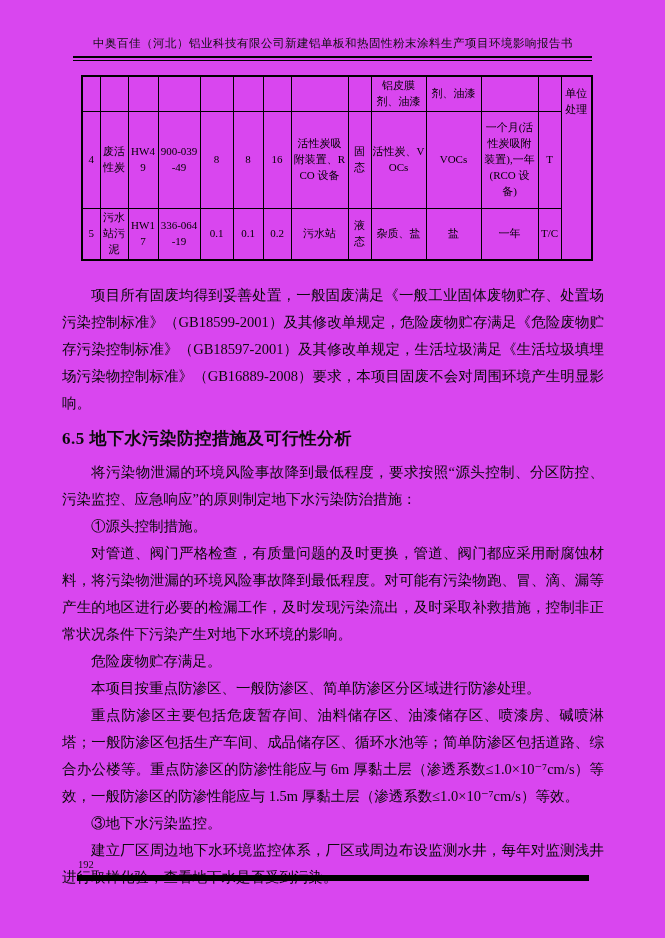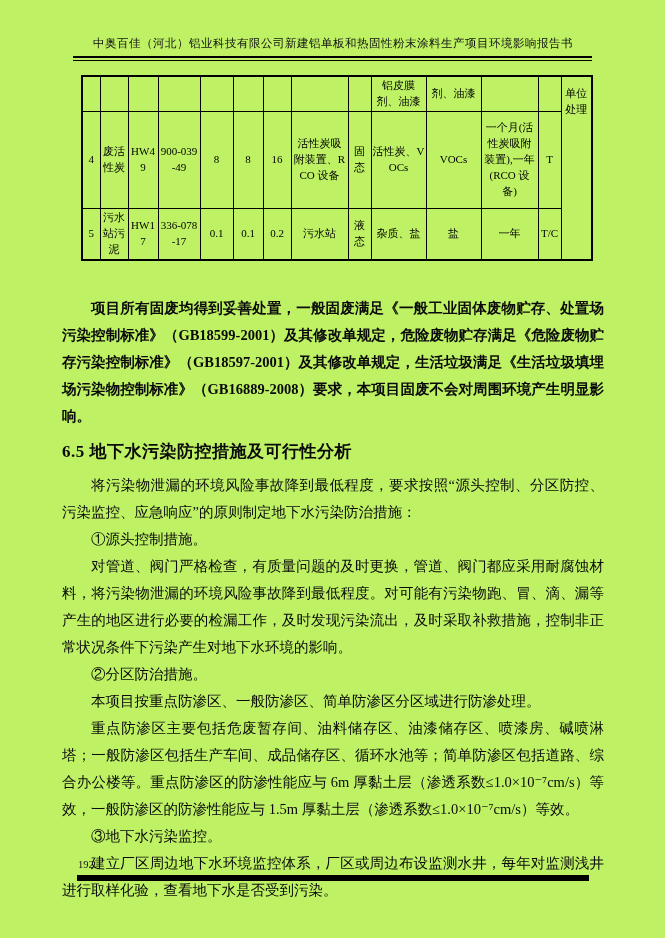--- a/index.html
+++ b/index.html
@@ -1,21 +1,21 @@
 <!DOCTYPE html>
 <html><head>
 <meta charset="utf-8">
 <style>
   * { margin: 0; padding: 0; box-sizing: border-box; }
   html, body { background: #ffffff; }
   .page {
     position: relative;
     width: 665px;
     height: 938px;
-    background: #bef264;
+    background: #d946ef;
     font-family: "Liberation Serif", "DejaVu Serif", serif;
     color: #000;
     overflow: hidden;
   }
   .content {
     padding: 36px 61px 0 62px;
   }
   .doc-header {
     text-align: center;
     font-size: 11.5px;
@@ -51,21 +51,21 @@
   tr.row-4 td { height: 97px; }
   tr.row-5 td { height: 51px; }
   .body-text {
     width: 542px;
     font-size: 14.5px;
     line-height: 27px;
     text-align: justify;
     color: #0a0a0a;
   }
   .para { text-indent: 2em; }
-  .para-first { margin-top: 34px; font-weight: bold; }
+  .para-first { margin-top: 21px; }
   .section-heading {
     margin: 9px 0 7px 0;
     font-size: 17px;
     font-weight: bold;
     letter-spacing: 0.5px;
     line-height: 26px;
   }
   .footer-bar {
     position: absolute;
     left: 77px;
@@ -137,41 +137,41 @@
         <td>固态</td>
         <td>活性炭、VOCs</td>
         <td>VOCs</td>
         <td>一个月(活性炭吸附装置),一年(RCO 设备)</td>
         <td>T</td>
       </tr>
       <tr class="row-5">
         <td>5</td>
         <td>污水站污泥</td>
         <td>HW17</td>
-        <td>336-078-17</td>
+        <td>336-064-19</td>
         <td>0.1</td>
         <td>0.1</td>
         <td>0.2</td>
         <td>污水站</td>
         <td>液态</td>
         <td>杂质、盐</td>
         <td>盐</td>
         <td>一年</td>
         <td>T/C</td>
       </tr>
     </tbody>
       </table>
 
     <div class="body-text">
       <p class="para para-first">项目所有固废均得到妥善处置，一般固废满足《一般工业固体废物贮存、处置场污染控制标准》（GB18599-2001）及其修改单规定，危险废物贮存满足《危险废物贮存污染控制标准》（GB18597-2001）及其修改单规定，生活垃圾满足《生活垃圾填埋场污染物控制标准》（GB16889-2008）要求，本项目固废不会对周围环境产生明显影响。</p>
       <h2 class="section-heading">6.5 地下水污染防控措施及可行性分析</h2>
       <p class="para">将污染物泄漏的环境风险事故降到最低程度，要求按照“源头控制、分区防控、污染监控、应急响应”的原则制定地下水污染防治措施：</p>
       <p class="para">①源头控制措施。</p>
       <p class="para">对管道、阀门严格检查，有质量问题的及时更换，管道、阀门都应采用耐腐蚀材料，将污染物泄漏的环境风险事故降到最低程度。对可能有污染物跑、冒、滴、漏等产生的地区进行必要的检漏工作，及时发现污染流出，及时采取补救措施，控制非正常状况条件下污染产生对地下水环境的影响。</p>
-      <p class="para">②分区防治措施。</p>
+      <p class="para">危险废物贮存满足。</p>
       <p class="para">本项目按重点防渗区、一般防渗区、简单防渗区分区域进行防渗处理。</p>
       <p class="para">重点防渗区主要包括危废暂存间、油料储存区、油漆储存区、喷漆房、碱喷淋塔；一般防渗区包括生产车间、成品储存区、循环水池等；简单防渗区包括道路、综合办公楼等。重点防渗区的防渗性能应与 6m 厚黏土层（渗透系数≤1.0×10⁻⁷cm/s）等效，一般防渗区的防渗性能应与 1.5m 厚黏土层（渗透系数≤1.0×10⁻⁷cm/s）等效。</p>
       <p class="para">③地下水污染监控。</p>
       <p class="para">建立厂区周边地下水环境监控体系，厂区或周边布设监测水井，每年对监测浅井进行取样化验，查看地下水是否受到污染。</p>
     </div>
   </div>
 
   <div class="footer-bar"></div>
   <div class="footer-pagenum">192</div>
 </div>

